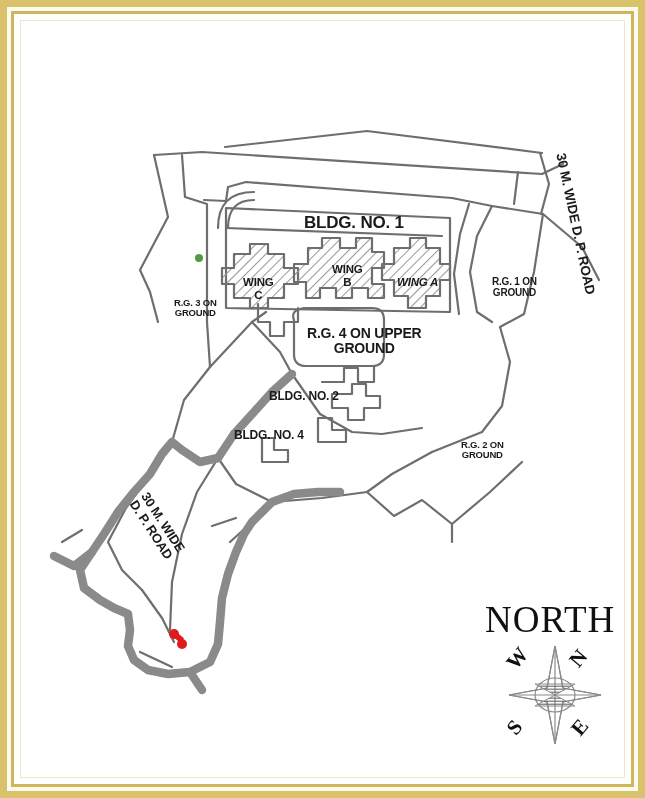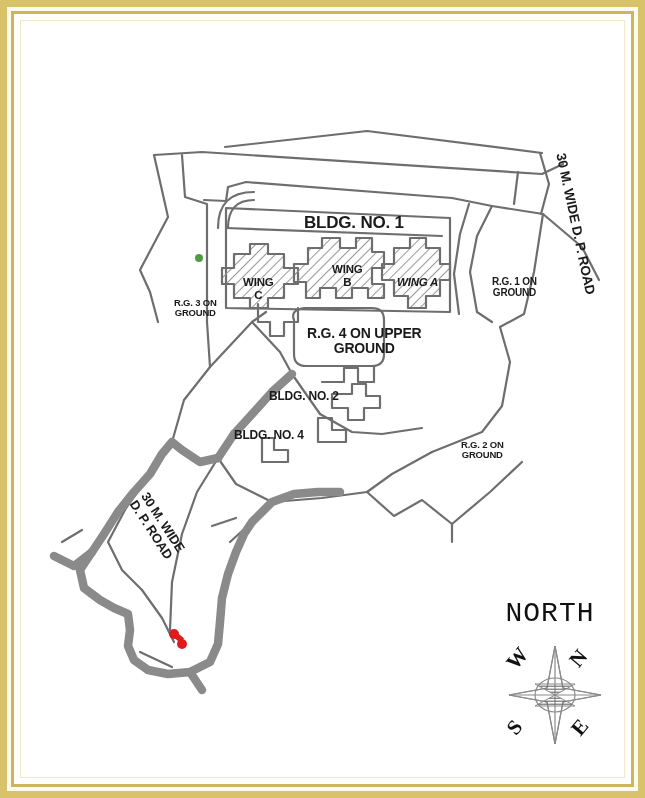--- a/index.html
+++ b/index.html
@@ -38,22 +38,22 @@
   #lbl-bldg3{left:212px;top:407px;font-size:12px;}
   #lbl-rg2{left:407px;top:418px;font-size:9.5px;margin-left:32px;}
 
   #lbl-dp-right{left:545px;top:130px;font-size:13.5px;
        transform:rotate(78deg);transform-origin:left top;white-space:nowrap;}
   #lbl-dp-left{left:128px;top:468px;font-size:13px;
        transform:rotate(57deg);transform-origin:left top;text-align:center;}
 
   
   #compass{position:absolute;left:485px;top:598px;width:130px;height:165px;}
-  #north-word{position:absolute;left:0;top:0;width:130px;text-align:center;
-      font-family:Liberation Mono, monospace;font-size:28px;color:#111;
+  #north-word{position:absolute;left:0;top:0;width:130px;text-align:left;
+      font-family:Liberation Serif, serif;font-size:37px;color:#111;
       letter-spacing:1px;}
   #rose{position:absolute;left:18px;top:42px;width:104px;height:110px;}
   .rosel{position:absolute;font-family:"Liberation Serif", serif;
       font-weight:bold;color:#111;font-size:21px;}
   #rl-w{left:22px;top:48px;transform:rotate(-50deg);}
   #rl-n{left:86px;top:48px;transform:rotate(-50deg);}
   #rl-s{left:24px;top:117px;transform:rotate(-50deg);}
   #rl-e{left:88px;top:117px;transform:rotate(-50deg);}
 </style>
 </head>

